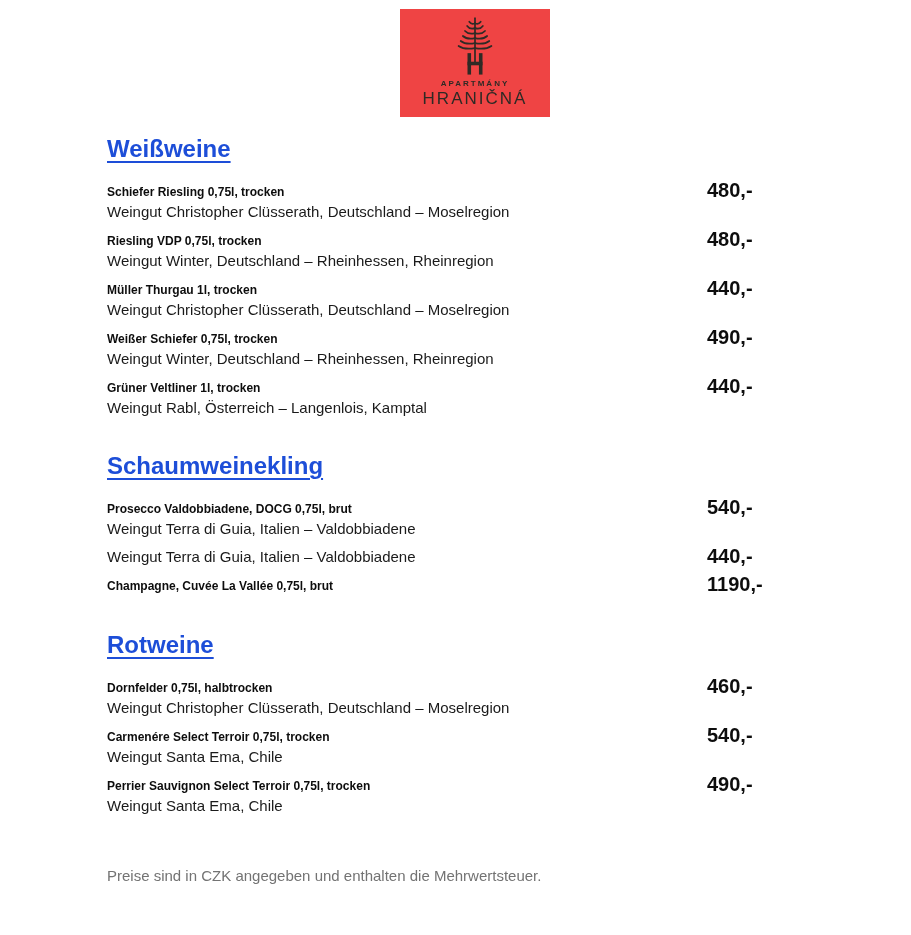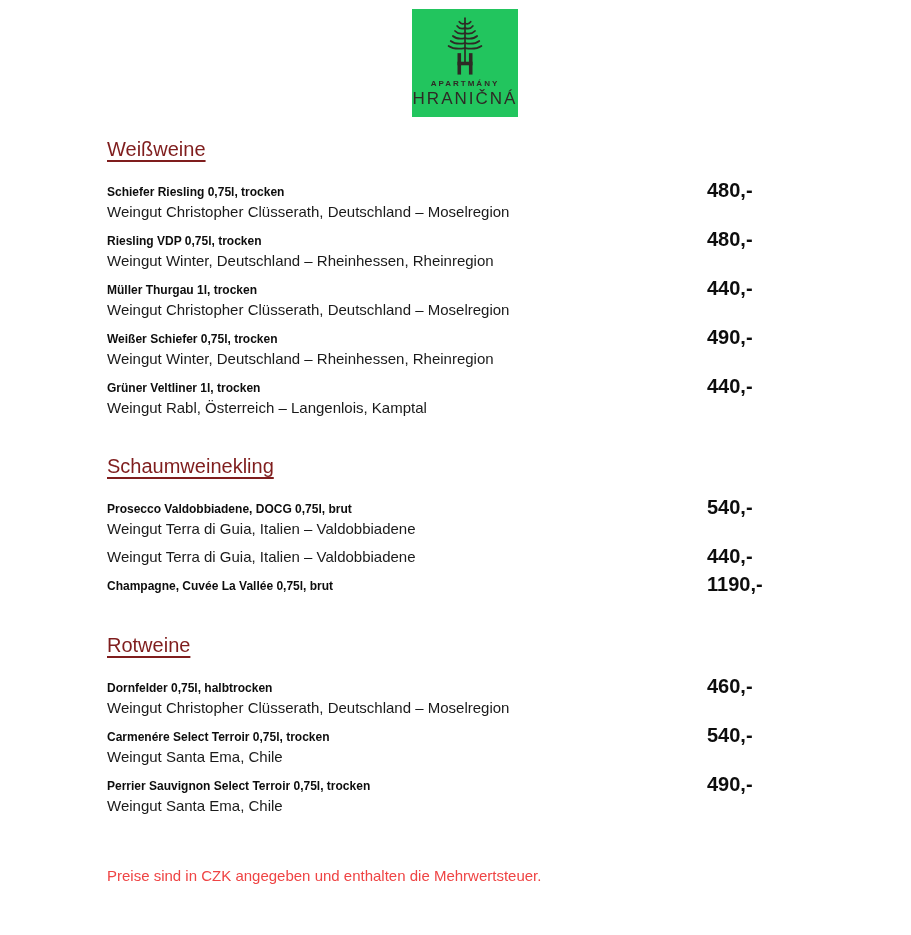--- a/index.html
+++ b/index.html
@@ -10,25 +10,25 @@
   body {
     width: 911px;
     height: 935px;
     position: relative;
     font-family: "Liberation Sans", sans-serif;
     color: #111111;
     overflow: hidden;
   }
   .logo-box {
     position: absolute;
-    left: 412px;
+    left: 400px;
     top: 9px;
-    width: 106px;
+    width: 150px;
     height: 108px;
-    background: #22c55e;
+    background: #ef4444;
     text-align: center;
     box-sizing: border-box;
     padding-top: 7px;
   }
   .logo-box svg {
     display: block;
     margin: 0 auto;
   }
   .logo-subtitle {
     font-size: 8px;
@@ -43,23 +43,23 @@
     color: #2e2a25;
     margin-top: 1px;
   }
   .menu {
     position: absolute;
     top: 117px;
     left: 107px;
     width: 700px;
   }
   h2.section-title {
-    font-size: 20px;
-    font-weight: normal;
-    color: #7f1d1d;
+    font-size: 24px;
+    font-weight: bold;
+    color: #1d4ed8;
     margin: 19px 0 19px 0;
     text-decoration: underline;
     text-decoration-thickness: 2px;
     text-underline-offset: 4px;
     line-height: 26px;
   }
   section.wine-section { margin: 0; }
   section.wine-section + section.wine-section h2.section-title { margin-top: 36px; }
   .entry { margin-bottom: 9px; }
   .entry-row {
@@ -81,21 +81,21 @@
     white-space: nowrap;
   }
   .entry-producer {
     font-size: 15px;
     color: #1a1a1a;
     line-height: 19px;
   }
   .footer-note {
     margin-top: 52px;
     font-size: 15px;
-    color: #ef4444;
+    color: #737373;
   }
 </style>
 </head>
 <body>
 
 <header class="logo-box">
   <span>
     <svg viewBox="0 0 64 84" width="62" height="60" aria-hidden="true">
       <g fill="none" stroke="#2e2a25" stroke-width="2.4" stroke-linecap="round">
         <path d="M32 3 V66"></path>

